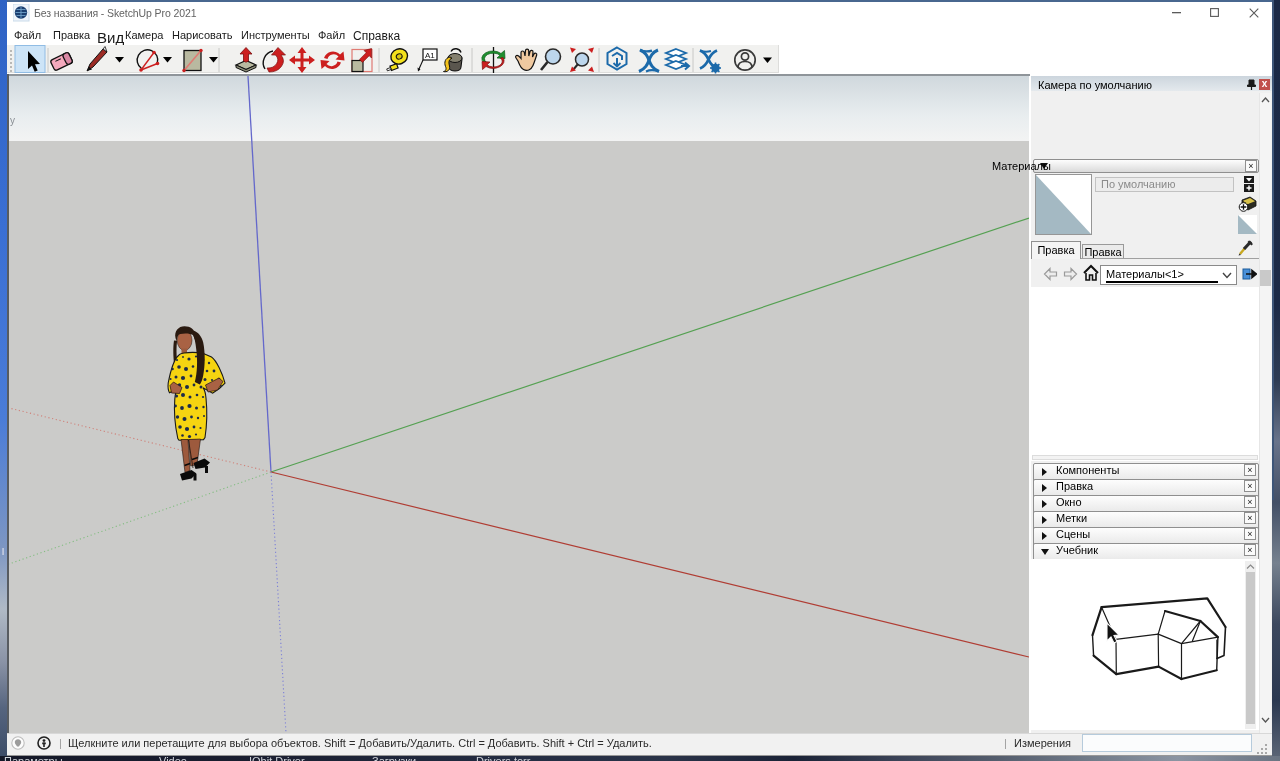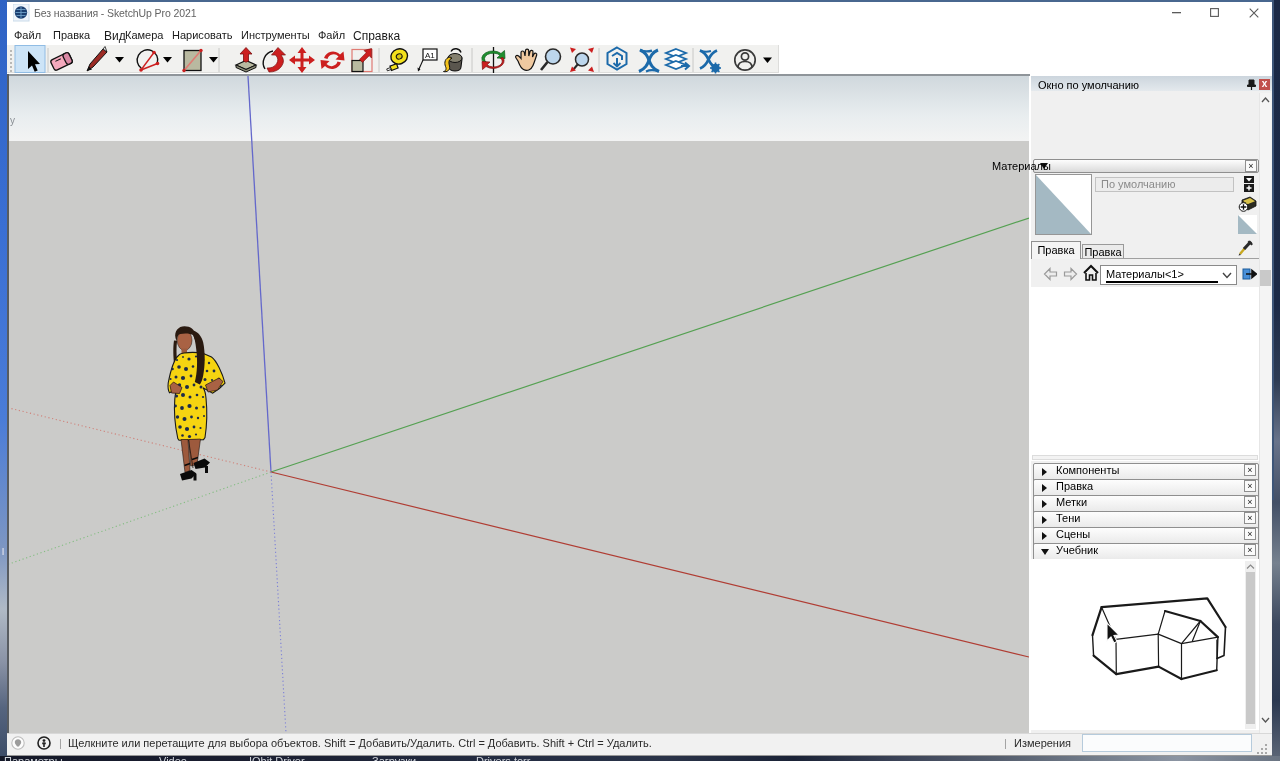--- a/index.html
+++ b/index.html
@@ -39,21 +39,21 @@
   </svg>
 <svg class="a" style="left:1210px;top:8px" width="9" height="9" viewBox="0 0 9 9">
     <rect x="0.6" y="0.6" width="7.8" height="7.8" fill="none" stroke="#5a5a5a" stroke-width="1.1"></rect>
   </svg>
 <svg class="a" style="left:1249px;top:8px" width="10" height="10" viewBox="0 0 10 10">
     <path d="M0.7,0.7 L9.3,9.3 M9.3,0.7 L0.7,9.3" stroke="#5a5a5a" stroke-width="1.1"></path>
   </svg>
 
 <span class="a menu" style="left:14px;top:29px;font-size:11px;color:#1a1a1a">Файл</span>
 <span class="a menu" style="left:53px;top:29px;font-size:11px;color:#1a1a1a">Правка</span>
-<span class="a menu" style="left:104px;top:29px;font-size:12px;color:#1a1a1a">Вид</span>
+<span class="a menu" style="left:97px;top:29px;font-size:15px;color:#1a1a1a">Вид</span>
 <span class="a menu" style="left:125px;top:29px;font-size:11px;color:#1a1a1a">Камера</span>
 <span class="a menu" style="left:172px;top:29px;font-size:11px;color:#1a1a1a">Нарисовать</span>
 <span class="a menu" style="left:241px;top:29px;font-size:11px;color:#1a1a1a">Инструменты</span>
 <span class="a menu" style="left:318px;top:29px;font-size:11px;color:#1a1a1a">Файл</span>
 <span class="a menu" style="left:353px;top:29px;font-size:12px;color:#1a1a1a">Справка</span>
 
 <div class="a" id="toolbar" style="left:7px;top:45px;width:772px;height:28px;background:#f1f1ef;border-bottom:1px solid #dddddb;border-right:1px solid #dddddb"></div>
 <svg class="a" style="left:7px;top:45px" width="790" height="33" viewBox="0 0 790 33">
 
   <g fill="#b9b9b7">
@@ -319,21 +319,21 @@
       <path d="M18.5,146 L30,142 L35,145.5 L30,150.5 L20.5,152.5 Z" fill="#0a0a0a"></path>
       <rect x="32" y="146" width="3" height="6.5" fill="#0a0a0a"></rect>
       <path d="M23,137.5 L28.5,135.5 M30.5,131.5 L36.5,129.5" stroke="#0a0a0a" stroke-width="1.5"></path>
       </g>
     </g>
   </svg>
 </div>
 
 <div class="a" id="tray" style="left:1031px;top:76px;width:241px;height:657px;background:#f0f0f0"></div>
 <div class="a" style="left:1031px;top:76px;width:241px;height:15px;background:linear-gradient(#ccd5dd,#e4e9ed)"></div>
-<span class="a" style="left:1038px;top:79px;font-size:11px;color:#000">Окно по умолчанию</span>
+<span class="a" style="left:1038px;top:79px;font-size:11px;color:#000">Камера по умолчанию</span>
 
 <svg class="a" style="left:1246px;top:79px" width="10" height="11" viewBox="0 0 10 11">
   <path d="M3,1 L8,1 L8,6 L9.5,6 L9.5,7.5 L1.5,7.5 L1.5,6 L3,6 Z" stroke="#1a1a1a" stroke-width="1" fill="#1a1a1a"></path>
     <path d="M5.5,7.5 L5.5,11" stroke="#1a1a1a" stroke-width="1.2" fill="none"></path>
 </svg>
 <div class="a" style="left:1259px;top:79px;width:11px;height:11px;background:#c1504c;color:#fff;font-size:10px;line-height:10px;text-align:center;font-weight:bold">x</div>
 
 <div class="a" style="left:1259px;top:93px;width:12px;height:640px;background:#f4f4f4;border-left:1px solid #e6e6e6"></div>
 <svg class="a" style="left:1261px;top:96px" width="9" height="9" viewBox="0 0 9 9">
     <path d="M1,6 L4.5,2 L8,6" stroke="#555" stroke-width="1.3" fill="none"></path>
@@ -419,28 +419,28 @@
   <svg class="a" style="left:8px;top:4px" width="5" height="8" viewBox="0 0 5 8">
       <polygon points="0,0 5,4 0,8" fill="#111"></polygon>
     </svg>
   <span class="a" style="left:22px;top:0px">Правка</span>
   <div class="secx">×</div>
 </div>
 <div class="a sec" style="top:495px">
   <svg class="a" style="left:8px;top:4px" width="5" height="8" viewBox="0 0 5 8">
       <polygon points="0,0 5,4 0,8" fill="#111"></polygon>
     </svg>
-  <span class="a" style="left:22px;top:0px">Метки</span>
+  <span class="a" style="left:22px;top:0px">Окно</span>
   <div class="secx">×</div>
 </div>
 <div class="a sec" style="top:511px">
   <svg class="a" style="left:8px;top:4px" width="5" height="8" viewBox="0 0 5 8">
       <polygon points="0,0 5,4 0,8" fill="#111"></polygon>
     </svg>
-  <span class="a" style="left:22px;top:0px">Тени</span>
+  <span class="a" style="left:22px;top:0px">Метки</span>
   <div class="secx">×</div>
 </div>
 <div class="a sec" style="top:527px">
   <svg class="a" style="left:8px;top:4px" width="5" height="8" viewBox="0 0 5 8">
       <polygon points="0,0 5,4 0,8" fill="#111"></polygon>
     </svg>
   <span class="a" style="left:22px;top:0px">Сцены</span>
   <div class="secx">×</div>
 </div>
 <div class="a sec" style="top:543px">

